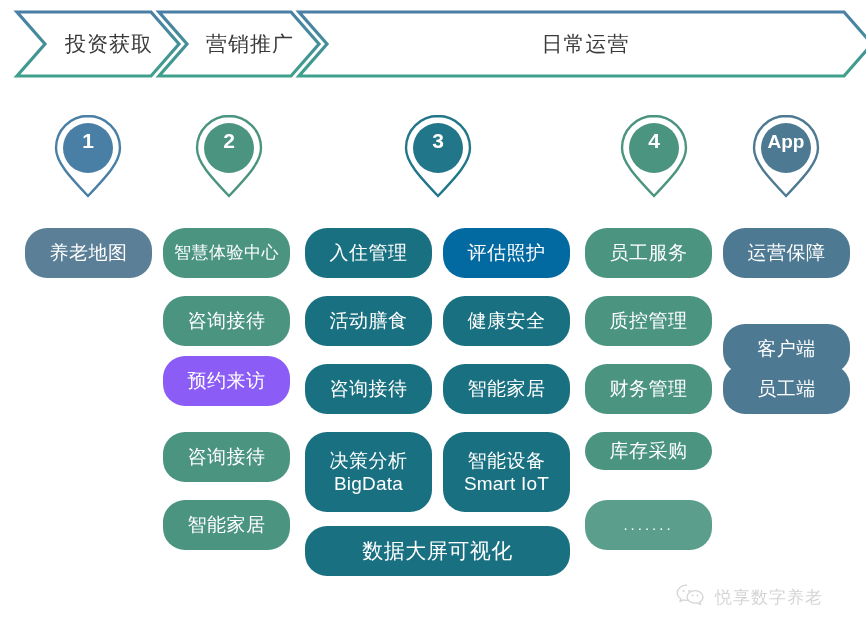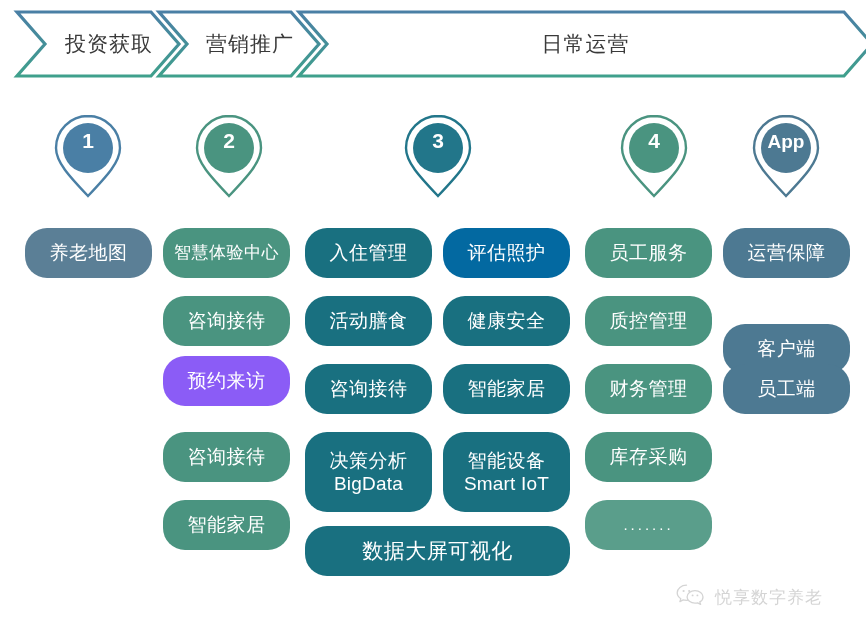--- a/index.html
+++ b/index.html
@@ -184,21 +184,21 @@
 <div class="card" style="left:443px; top:432px; width:127px; height:80px; background:#197080; flex-direction:column;">
   <span class="l1">智能设备</span>
   <span class="l2">Smart IoT</span>
 </div>
 
 <div class="card" style="left:305px; top:526px; width:265px; height:50px; background:#197080; font-size:21px;">数据大屏可视化</div>
 
 <div class="card" style="left:585px; top:228px; width:127px; height:50px; background:#4a9480;">员工服务</div>
 <div class="card" style="left:585px; top:296px; width:127px; height:50px; background:#4a9480;">质控管理</div>
 <div class="card" style="left:585px; top:364px; width:127px; height:50px; background:#4a9480;">财务管理</div>
-<div class="card" style="left:585px; top:432px; width:127px; height:50px; background:#4a9480;">库存采购</div>
+<div class="card" style="left:585px; top:432px; width:127px; height:38px; background:#4a9480;">库存采购</div>
 <div class="card dots" style="left:585px; top:500px; width:127px; height:50px; background:#5a9e8b;">.......</div>
 
 <div class="card" style="left:723px; top:228px; width:127px; height:50px; background:#4d7992;">运营保障</div>
 <div class="card" style="left:723px; top:296px; width:127px; height:50px; background:#4d7992;margin-top:28px;">客户端</div>
 <div class="card" style="left:723px; top:364px; width:127px; height:50px; background:#4d7992;">员工端</div>
 
 <div id="watermark">
   <span>
     <svg width="30" height="25" viewBox="0 0 30 25" xmlns="http://www.w3.org/2000/svg">
       <path d="M10.5 2.2 C5.3 2.2 1.2 5.6 1.2 9.8 C1.2 12.2 2.6 14.3 4.8 15.7 L3.9 18.6 L7.2 16.9

